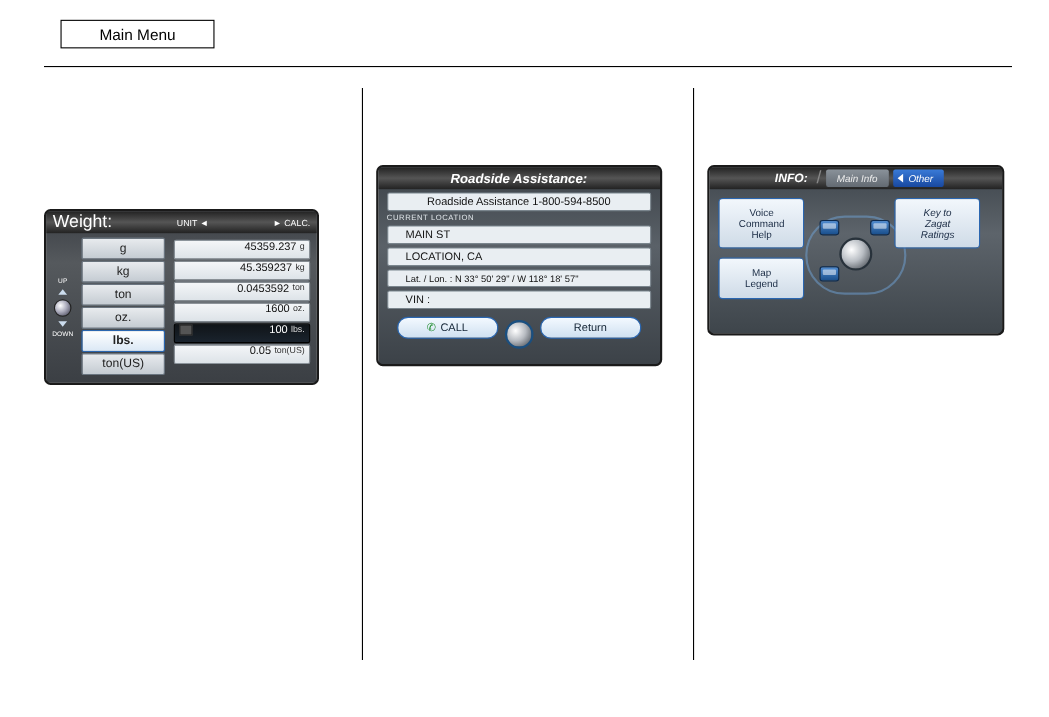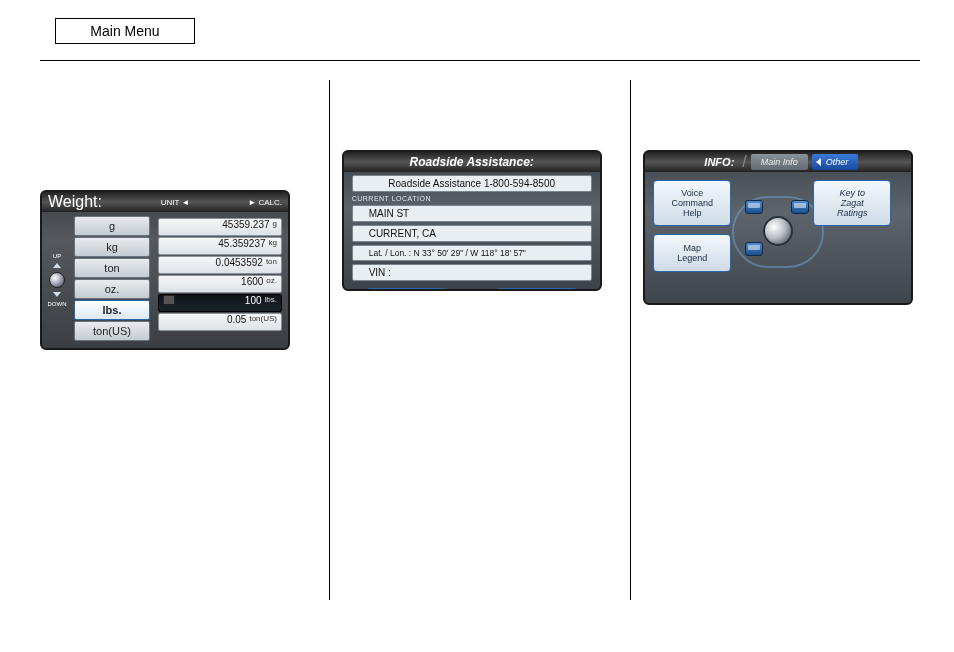--- a/index.html
+++ b/index.html
@@ -42,21 +42,21 @@
   .s1-values { flex:1; padding: 6px 6px 4px 6px; display:flex; flex-direction:column; gap:1px; }
   .val-row { height:18px; display:flex; justify-content:flex-end;
              padding:0 4px; font-size:10px; color:#111;
              background: linear-gradient(#f4f6f8,#dde3e8); border:1px solid #8c949b; border-radius:2px; }
   .val-row .u { font-size:8px; margin-left:3px; color:#333; }
   .val-row.active { background: linear-gradient(#101418,#1a232d); color:#fff; border:1px solid #000;}
   .val-row.active .u { color:#ddd; }
   .val-row .flag { width:12px; height:10px; margin-right:auto; background:#555; border:1px solid #222; }
 
   
-  .screen2 { position: absolute; top: 70px; left: 0; width: 260px; height: 141px;
+  .screen2 { position: absolute; top: 70px; left: 0; width: 260px; height: 183px;
              background: linear-gradient(#3c4248,#5a6168 40%,#3c4248); }
   .s2-title { height:20px; color:#fff; text-align:center; font-size:12px; line-height:20px;
               background: linear-gradient(#222,#555,#222); font-style:italic; font-weight:bold;}
   .s2-box { margin: 3px 8px; background:#e9eef2; border:1px solid #7a858d; border-radius:2px;
             padding:2px 16px; font-size:10px; color:#111; }
   .s2-label { margin:2px 8px 0 8px; color:#e3e8ec; font-size:7px; letter-spacing:0.5px;}
   .s2-bottom { display:flex; align-items:center; justify-content:center; gap:0; margin-top:4px; padding:0 8px;}
   .pill { width: 92px; height:20px; border-radius:10px; border:1px solid #2a66b0;
           background: linear-gradient(#f3f9ff,#cfe0f0); font-size:10px; display:flex;
           align-items:center; justify-content:center; color:#123; }
@@ -159,21 +159,21 @@
   </div>
 
   <div class="col-sep"></div>
 
   <div class="col">
     <div class="screen screen2">
       <div class="s2-title">Roadside Assistance:</div>
       <div class="s2-box" style="text-align:center;">Roadside Assistance 1-800-594-8500</div>
       <div class="s2-label">CURRENT LOCATION</div>
       <div class="s2-box">MAIN ST</div>
-      <div class="s2-box">CURRENT, CA</div>
+      <div class="s2-box">LOCATION, CA</div>
       <div class="s2-box" style="font-size:8.5px;">Lat. / Lon. : N 33° 50' 29" / W 118° 18' 57"</div>
       <div class="s2-box">VIN :</div>
       <div class="s2-bottom">
         <div class="pill">
           <span class="phone">✆</span>
           <span>CALL</span>
         </div>
         <div class="knob"></div>
         <div class="pill">Return</div>
       </div>

